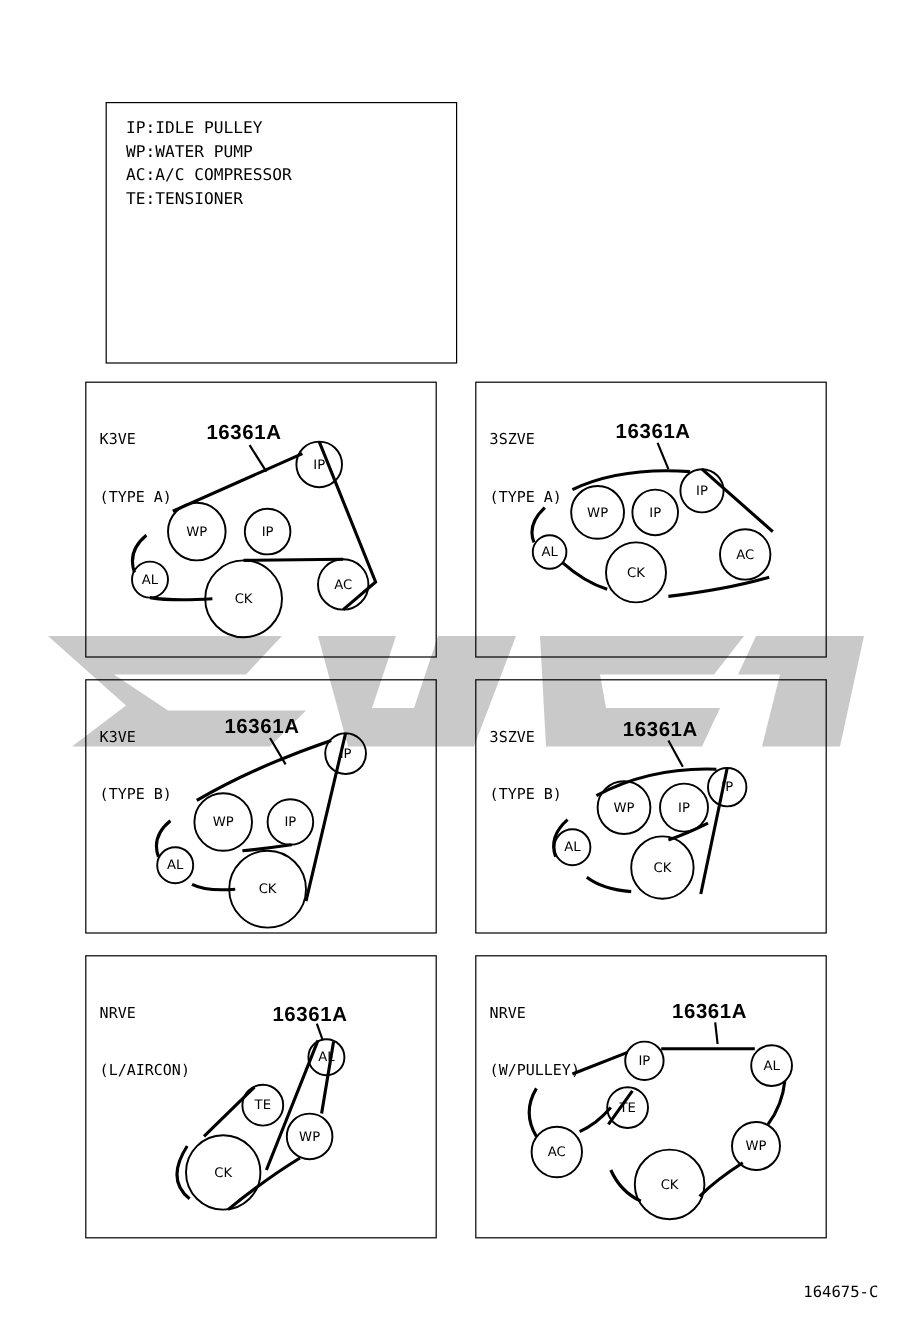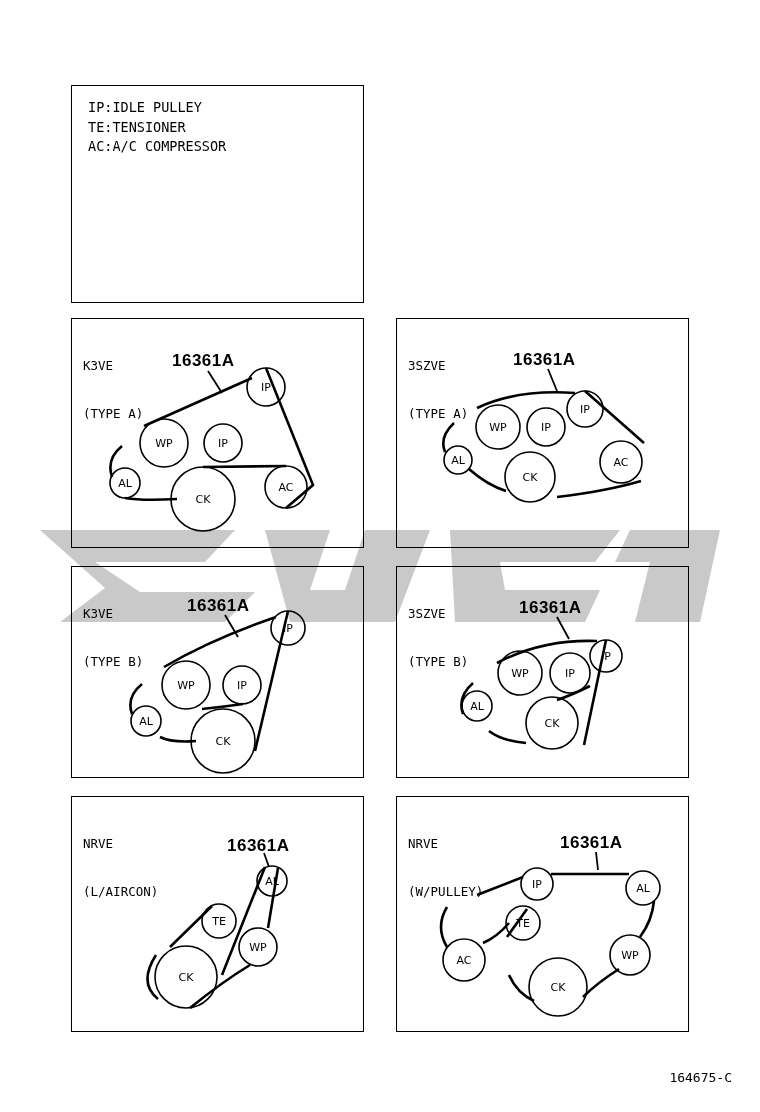--- a/index.html
+++ b/index.html
@@ -27,21 +27,21 @@
     top: 470px;
     width: 760px;
     height: 180px;
     pointer-events: none;
     z-index: 1;
   }
 
   
   .legend-box {
     position: absolute;
-    left: 71px;
+    left: 88px;
     top: 85px;
     width: 293px;
     height: 218px;
     border: 1.5px solid #000;
     box-sizing: border-box;
     background: transparent;
     z-index: 3;
   }
   .legend-list {
     margin: 0;
@@ -131,22 +131,23 @@
       <path d="M40 60 L235 60 L205 92 L95 92 L140 122 L255 122 L225 152 L60 152 L105 118 Z"></path>
       <path d="M265 60 L330 60 L310 120 L345 120 L365 60 L430 60 L395 152 L290 152 Z"></path>
       <path d="M450 60 L620 60 L595 92 L500 92 L505 120 L600 120 L585 152 L455 152 Z"></path>
       <path d="M630 60 L720 60 L700 152 L635 152 L650 92 L615 92 Z"></path>
     </g>
   </svg>
 
   <div class="legend-box">
     <ul class="legend-list">
       <li>IP:IDLE PULLEY</li>
+      <li>WP:WATER PUMP</li>
+      <li>AC:A/C COMPRESSOR</li>
       <li>TE:TENSIONER</li>
-      <li>AC:A/C COMPRESSOR</li>
     </ul>
   </div>
 
   <div class="panel" id="panel-k3ve-a">
     <div class="panel-title">
       <div>K3VE</div>
       <div>(TYPE A)</div>
     </div>
     <svg class="panel-svg" width="291" height="228" viewBox="0 0 291 228" xmlns="http://www.w3.org/2000/svg">
       <g fill="none" stroke="#000" stroke-width="2.6">

